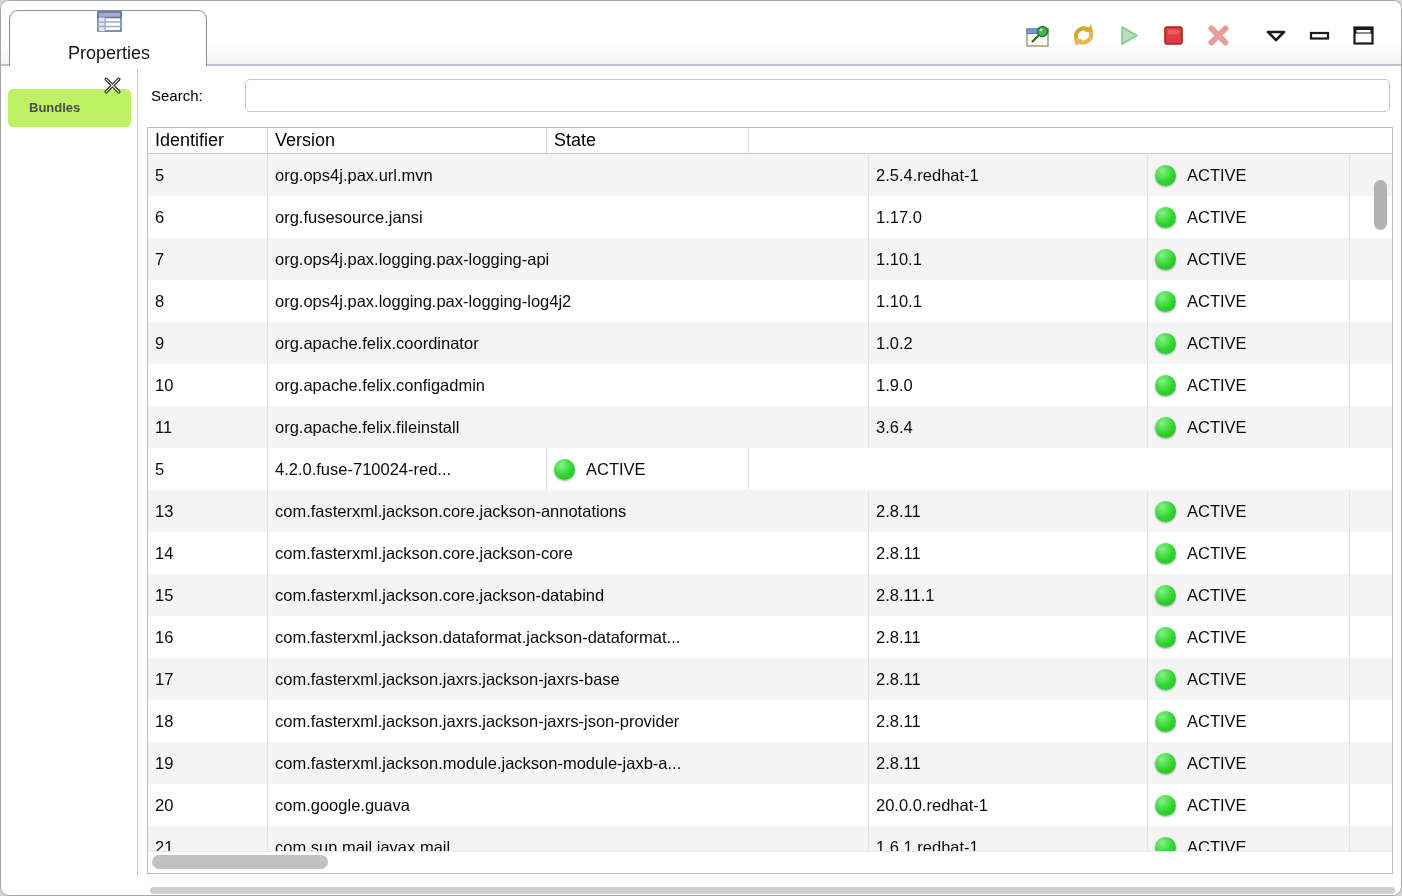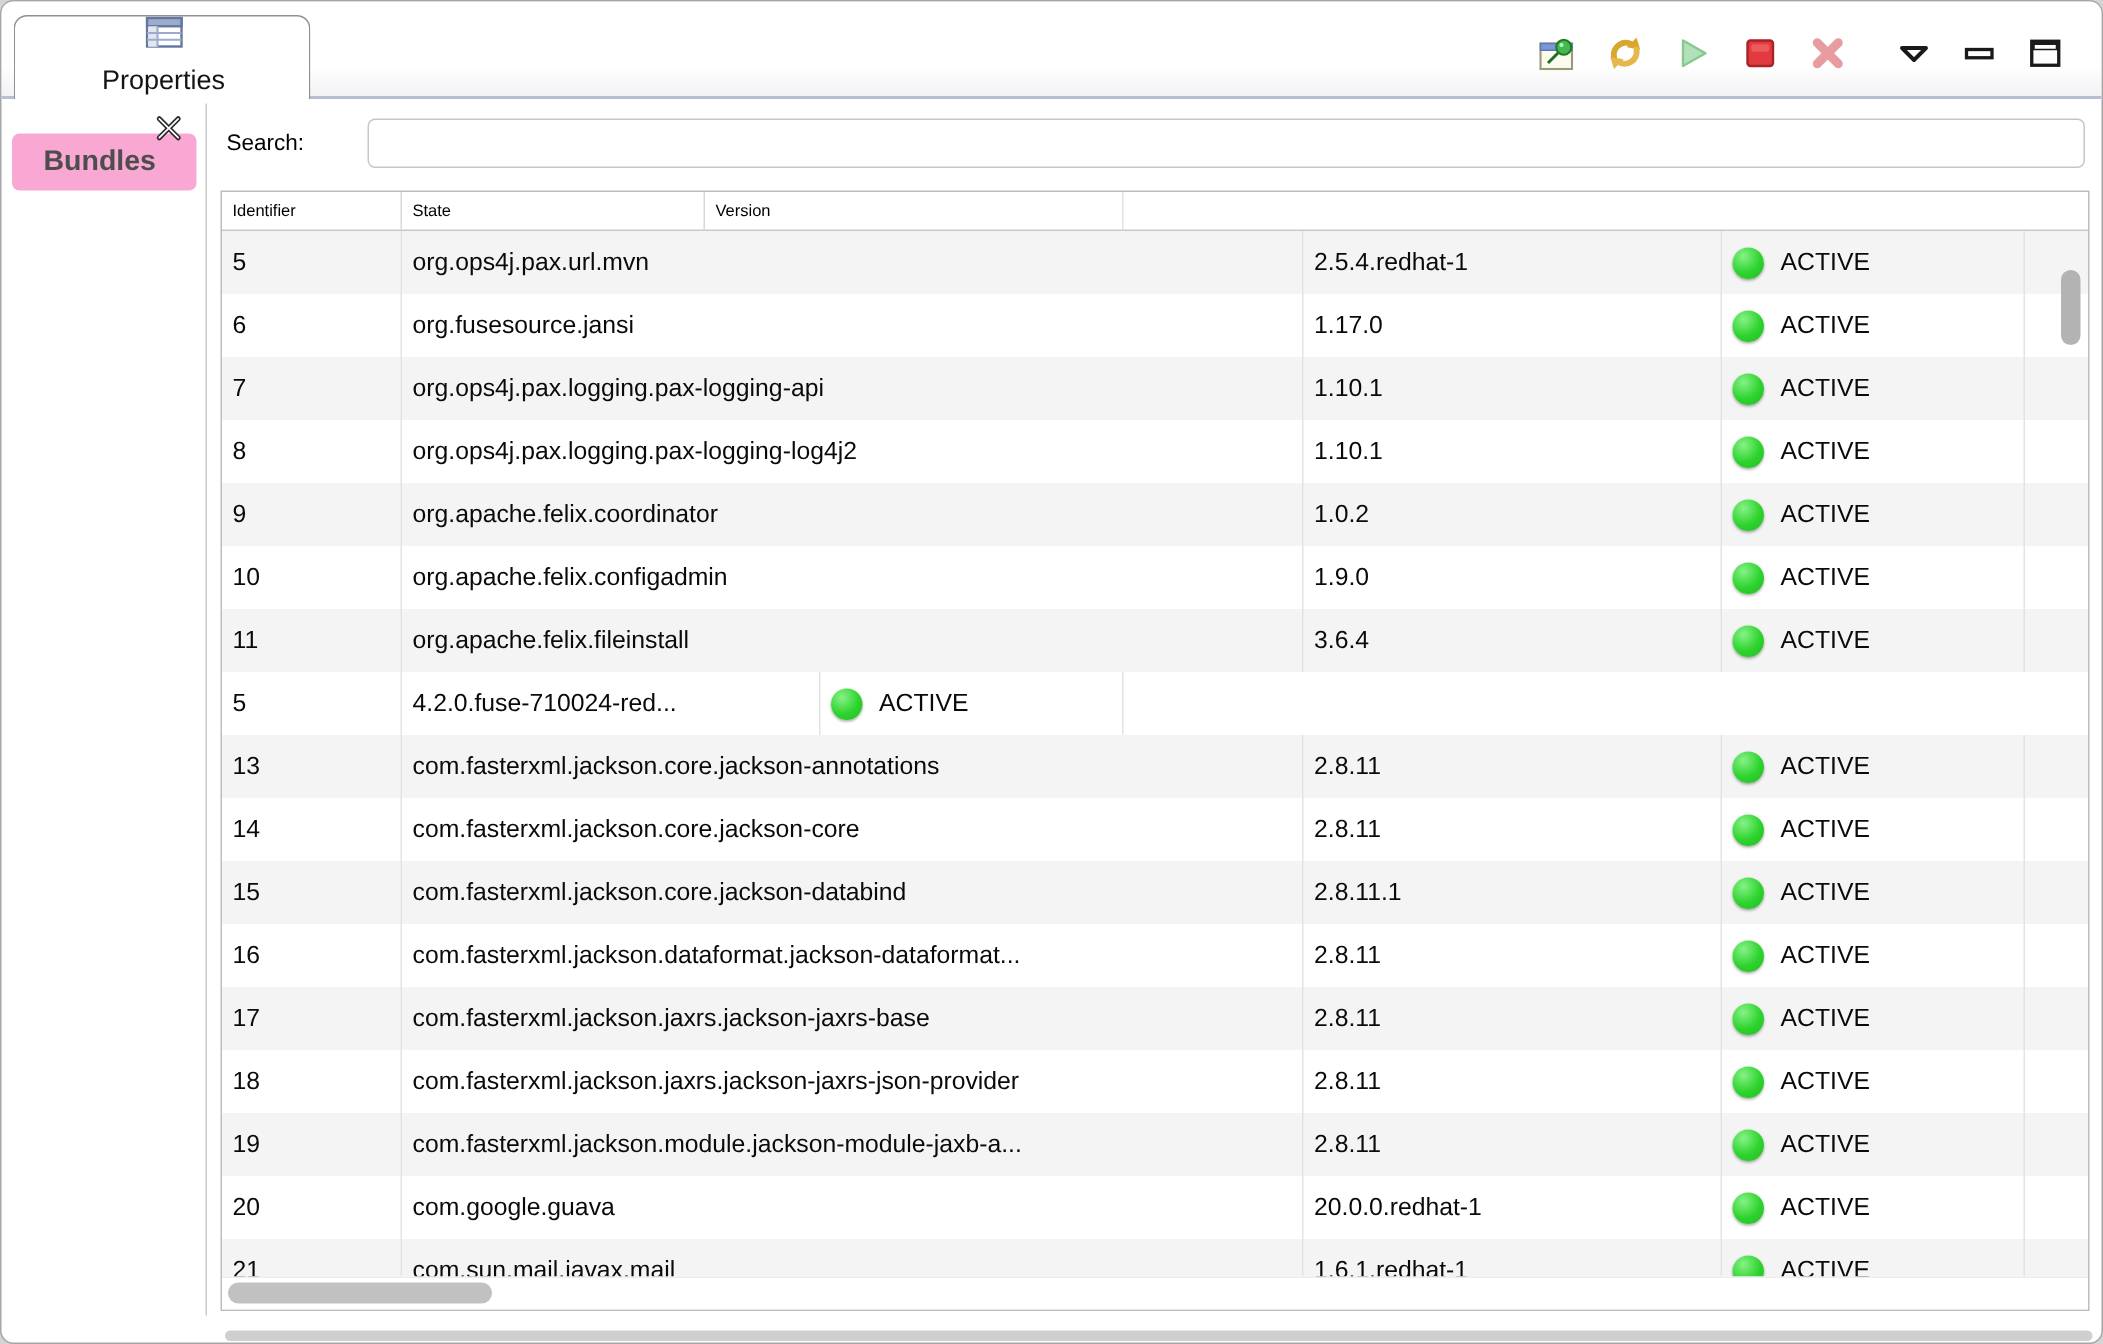--- a/index.html
+++ b/index.html
@@ -49,45 +49,45 @@
   
   .content { position: relative; display: flex; height: 829px; }
   .sidebar { width: 137px; position: relative; flex: 0 0 137px; }
   .sidebar-divider {
     position: absolute; right: 0; top: 3px; bottom: 18px;
     width: 1px; background: #c9c9c9;
   }
   .sidebar-item {
     margin: 23px 7px 0 7px;
     height: 38px; line-height: 38px;
-    background: #f9a8d4;
+    background: #bef264;
     border-radius: 5px;
     padding-left: 21px;
-    font-size: 19px; font-weight: bold; color: #4d4d4d;
+    font-size: 13px; font-weight: bold; color: #4d4d4d;
   }
   .main { position: relative; flex: 1; }
   .search-label { position: absolute; left: 13px; top: 21px; font-size: 15px; color: #000; }
   .search-input {
     position: absolute; left: 107px; right: 11px; top: 13px; height: 33px;
     border: 1px solid #c6c6c6; border-radius: 5px;
     font-family: "Liberation Sans", sans-serif;
     font-size: 16px; padding: 0 10px; outline: none; background: #fff;
   }
   
   .table {
     position: absolute; left: 9px; right: 8px; top: 61px; bottom: 21px;
     border: 1px solid #bdbdbd; background: #fff; overflow: hidden;
   }
   .thead {
     height: 26px; display: flex; align-items: center;
     background: #fff; border-bottom: 1px solid #c9c9c9;
     position: relative; z-index: 3;
   }
   .hcell { height: 100%; display: flex; align-items: center; padding-left: 7px;
-    font-size: 11px; color: #000; border-left: 1px solid #d8d8d8;
+    font-size: 18px; color: #000; border-left: 1px solid #d8d8d8;
     white-space: nowrap; overflow: hidden; }
   .hcell:first-child { border-left: none; }
   .tbody { position: absolute; left: 0; right: 0; top: 26px; bottom: 0; overflow: hidden; }
   .trow { display: flex; height: 42px; align-items: stretch; background: #fff; }
   .trow.stripe { background: #f4f4f4; }
   .tcell { display: flex; align-items: center; padding-left: 7px;
     font-size: 16.5px; color: #0a0a0a; border-left: 1px solid #e3e3e3;
     white-space: nowrap; overflow: hidden; }
   .tcell:first-child { border-left: none; }
   .col-id    { width: 119px; flex: 0 0 119px; }
@@ -223,22 +223,22 @@
       <div class="sidebar-divider"></div>
     </div>
 
     <div class="main">
       <label class="search-label">Search:</label>
       <input class="search-input" type="text" placeholder="" style="">
 
       <div class="table">
         <div class="thead">
           <div class="hcell col-id">Identifier</div>
+          <div class="hcell col-ver">Version</div>
           <div class="hcell col-state">State</div>
-          <div class="hcell col-ver">Version</div>
           <div class="hcell col-fill"></div>
         </div>
 
         <div class="tbody">
             <div class="trow stripe">
     <div class="tcell col-id">5</div>
     <div class="tcell col-name">org.ops4j.pax.url.mvn</div>
     <div class="tcell col-ver">2.5.4.redhat-1</div>
     <div class="tcell col-state">
       <span class="state-dot"></span>

